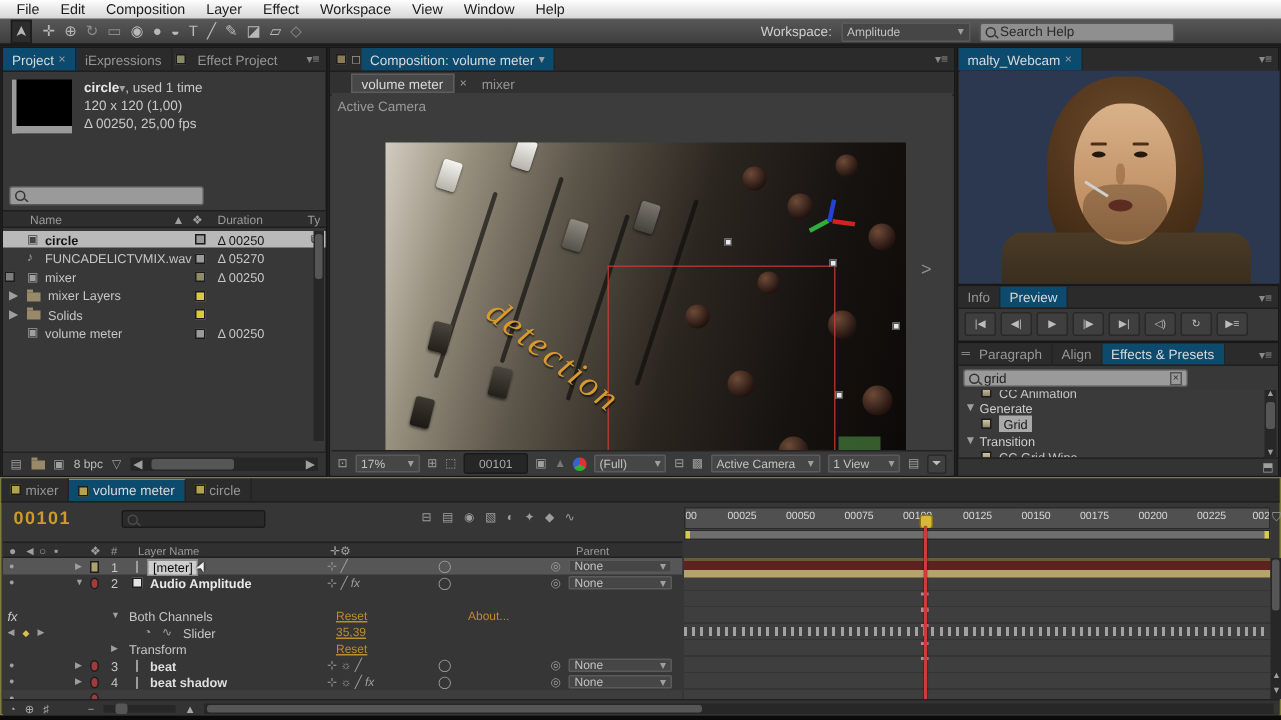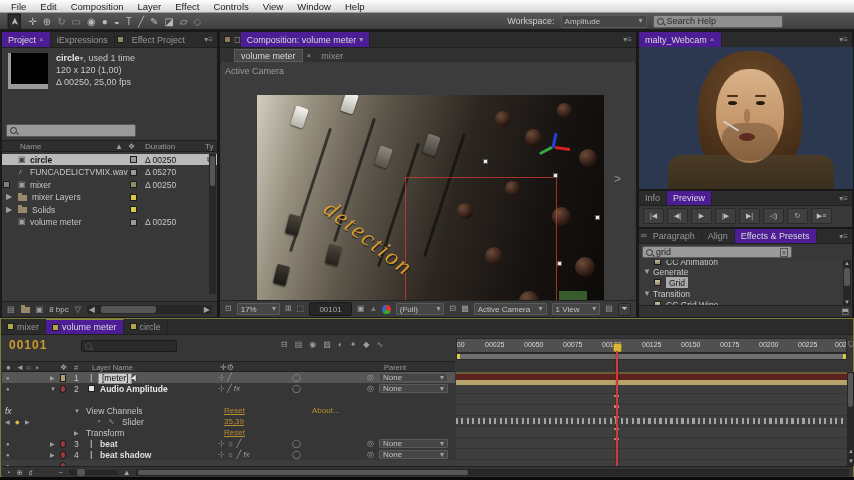--- a/index.html
+++ b/index.html
@@ -3,21 +3,21 @@
 <meta charset="utf-8">
 <style>
   html,body{margin:0;padding:0}
   body{width:854px;height:480px;background:#1b1b1b;font-family:"Liberation Sans",sans-serif;
        position:relative;overflow:hidden;color:#c6c6c6;cursor:default}
   .abs{position:absolute;box-sizing:border-box}
   .panel{position:absolute;background:#383838;border:1px solid #181818;box-sizing:border-box}
   .tabbar{display:flex;align-items:stretch;background:#2b2b2b;border-bottom:1px solid #1f1f1f;
           font-size:9px;color:#969696;height:15px;line-height:14px;overflow:hidden}
   .tab{padding:0 6px;display:flex;gap:3px;align-items:center;border-right:1px solid #232323;white-space:nowrap}
-  .tab.on{background:#4c1d95;color:#d9d9d9}
+  .tab.on{background:#0c4a6e;color:#d9d9d9}
   .pm{margin-left:auto;padding:0 4px;color:#8a8a8a;font-size:8px;line-height:15px}
   .ic{font-size:8px;color:#9f9f9f;line-height:1}
   .mag{display:inline-block;width:5px;height:5px;border:1px solid #4c4c4c;border-radius:50%;position:relative;flex:none}
   .mag:after{content:"";position:absolute;width:3px;height:1px;background:#4c4c4c;transform:rotate(45deg);right:-3px;bottom:-1px}
   .magl{border-color:#333}.magl:after{background:#333}
   .inputbox{background:#9d9d9d;border:1px solid #595959;border-radius:2px;color:#222;font-size:9px;
             display:flex;align-items:center;gap:3px;padding:0 3px;box-sizing:border-box}
   .darkinput{background:#262626;border:1px solid #1a1a1a;color:#aaa}
   .dd{background:#464646;border:1px solid #5a5a5a;color:#c2c2c2;font-size:8px;display:flex;align-items:center;
       justify-content:space-between;padding:0 3px;border-radius:1px;box-sizing:border-box}
@@ -42,21 +42,21 @@
 </head>
 <body>
 
 <div class="abs" style="left:0;top:0;width:854px;height:13px;background:linear-gradient(#fdfdfd,#d8d8d8);
             border-bottom:1px solid #9a9a9a;display:flex;align-items:center;font-size:9.5px;color:#1c1c1c;padding-left:4px">
   <span class="cell" style="position:static;padding:0 7px">File</span>
   <span style="padding:0 7px">Edit</span>
   <span style="padding:0 7px">Composition</span>
   <span style="padding:0 7px">Layer</span>
   <span style="padding:0 7px">Effect</span>
-  <span style="padding:0 7px">Controls</span>
+  <span style="padding:0 7px">Workspace</span>
   <span style="padding:0 7px">View</span>
   <span style="padding:0 7px">Window</span>
   <span style="padding:0 7px">Help</span>
 </div>
 
 <div class="abs" style="left:0;top:13px;width:854px;height:17px;background:linear-gradient(#575757,#3e3e3e);
             border-bottom:1px solid #1c1c1c;display:flex;align-items:center;gap:6px;padding:0 6px;font-size:10px;color:#b8b8b8">
   <span style="background:#2c2c2c;border:1px solid #1a1a1a;padding:0 3px;transform:rotate(-90deg)">➤</span>
   <span>✛</span>
   <span>⊕</span>
@@ -493,21 +493,21 @@
       <div class="dd" style="position:absolute;left:377px;top:1px;width:69px;height:9px">
         <span>None</span>
         <span class="ic">▾</span>
       </div>
     </div>
 
 
     <div class="row" style="top:33px">
       <span class="cell" style="left:3px;font-style:italic;color:#cfcfcf">fx</span>
       <span class="cell ic" style="left:72px;font-size:6px">▼</span>
-      <span class="cell" style="left:84px">View Channels</span>
+      <span class="cell" style="left:84px">Both Channels</span>
       <span class="cell reset" style="left:222px">Reset</span>
       <span class="cell reset" style="left:310px;text-decoration:none">About...</span>
     </div>
 
     <div class="row" style="top:44px">
       <span class="cell ic" style="left:3px;font-size:6px">◀</span>
       <span class="cell" style="left:13px;font-size:6px;color:#d8c24a">◆</span>
       <span class="cell ic" style="left:23px;font-size:6px">▶</span>
       <span class="cell ic" style="left:94px">◔</span>
       <span class="cell ic" style="left:106px">∿</span>

